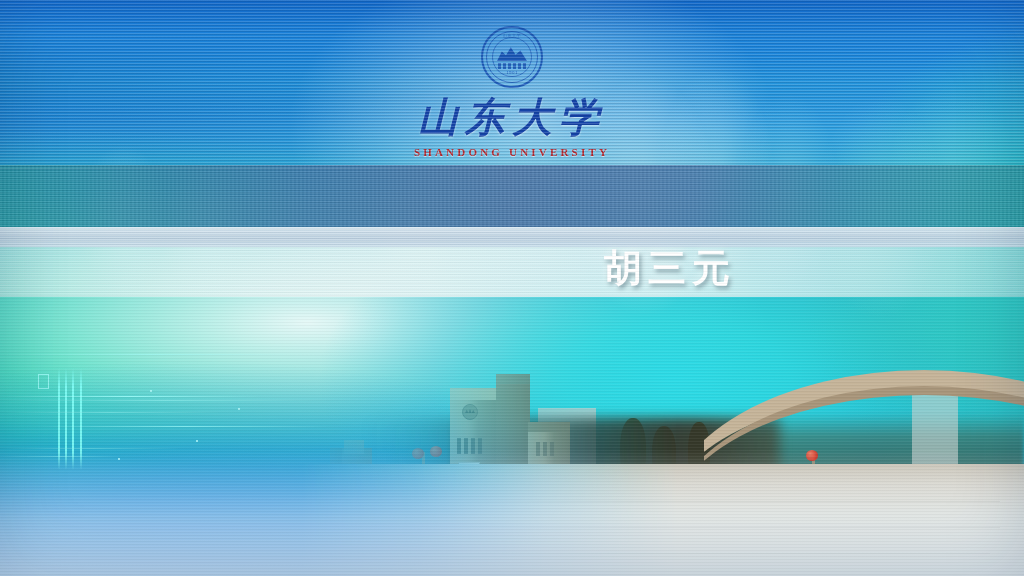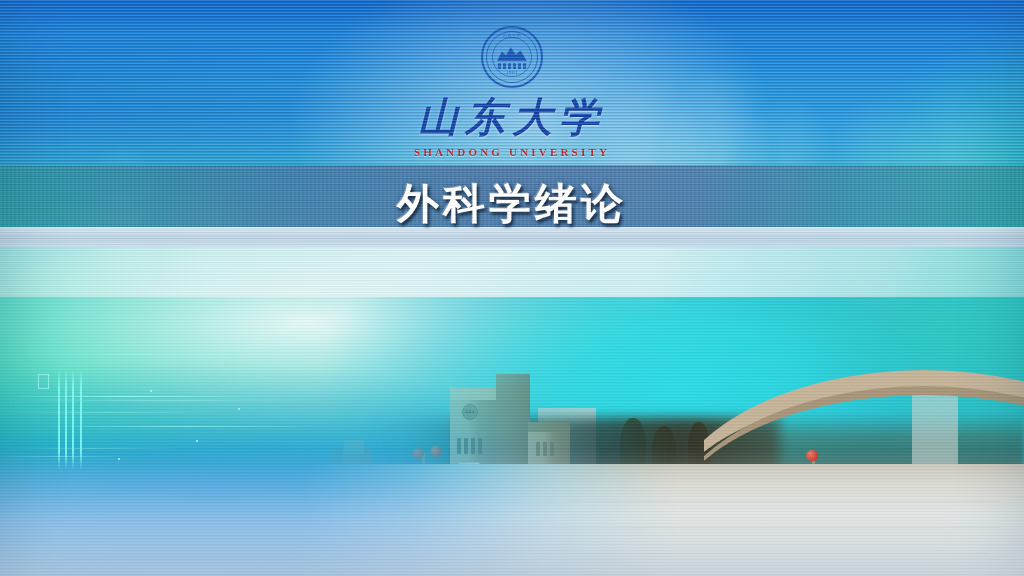--- a/index.html
+++ b/index.html
@@ -417,21 +417,21 @@
   </div>
 
   <div class="layer bg-pale-b"></div>
 
   <div class="band-main">
     <div class="weave"></div>
   </div>
   <div class="band-strip"></div>
   <div class="band-pale"></div>
 
-  <div class="title">外科学绪论</div>
+  <div class="author">胡三元</div>
 
   <div class="logo">
     <div class="crest">
       <div class="ring"></div>
         <div class="ring2"></div>
         <div class="ring3"></div>
       <div class="arc-t">山东大学</div>
       <div class="mtn"></div>
       <div class="wave"></div>
       <div class="yr">1901</div>

